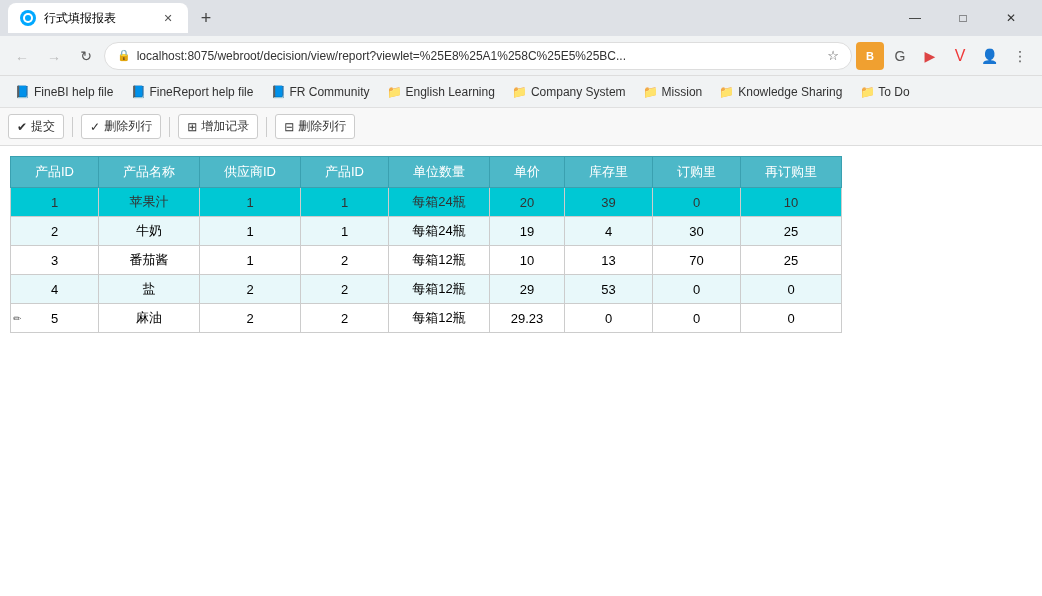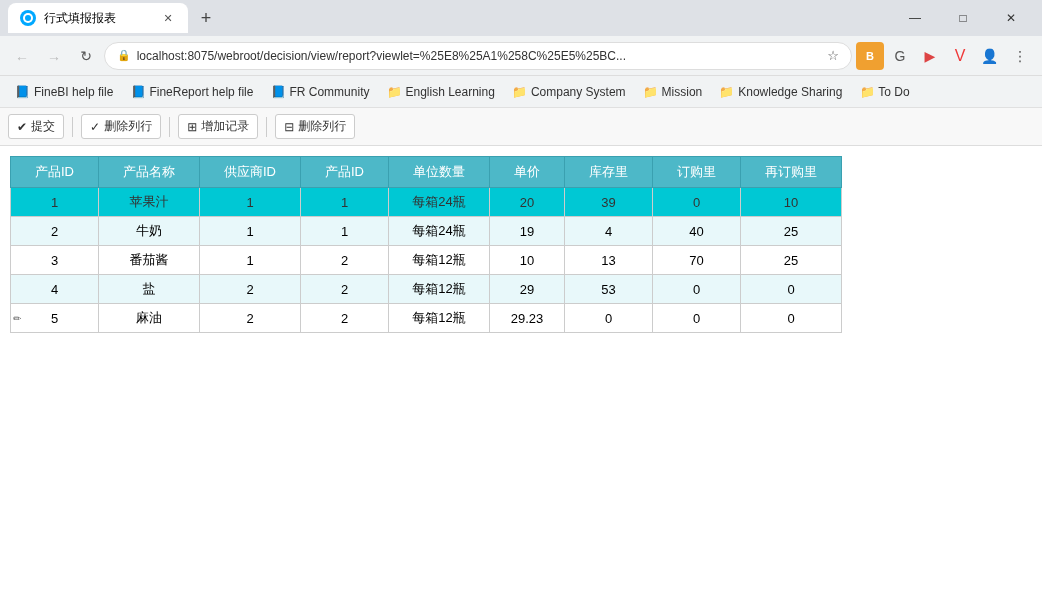--- a/index.html
+++ b/index.html
@@ -367,21 +367,21 @@
               <td>10</td>
             </tr>
             <tr class="row-even">
               <td>2</td>
               <td>牛奶</td>
               <td>1</td>
               <td>1</td>
               <td>每箱24瓶</td>
               <td>19</td>
               <td>4</td>
-              <td>40</td>
+              <td>30</td>
               <td>25</td>
             </tr>
             <tr class="row-odd">
               <td>3</td>
               <td>番茄酱</td>
               <td>1</td>
               <td>2</td>
               <td>每箱12瓶</td>
               <td>10</td>
               <td>13</td>

